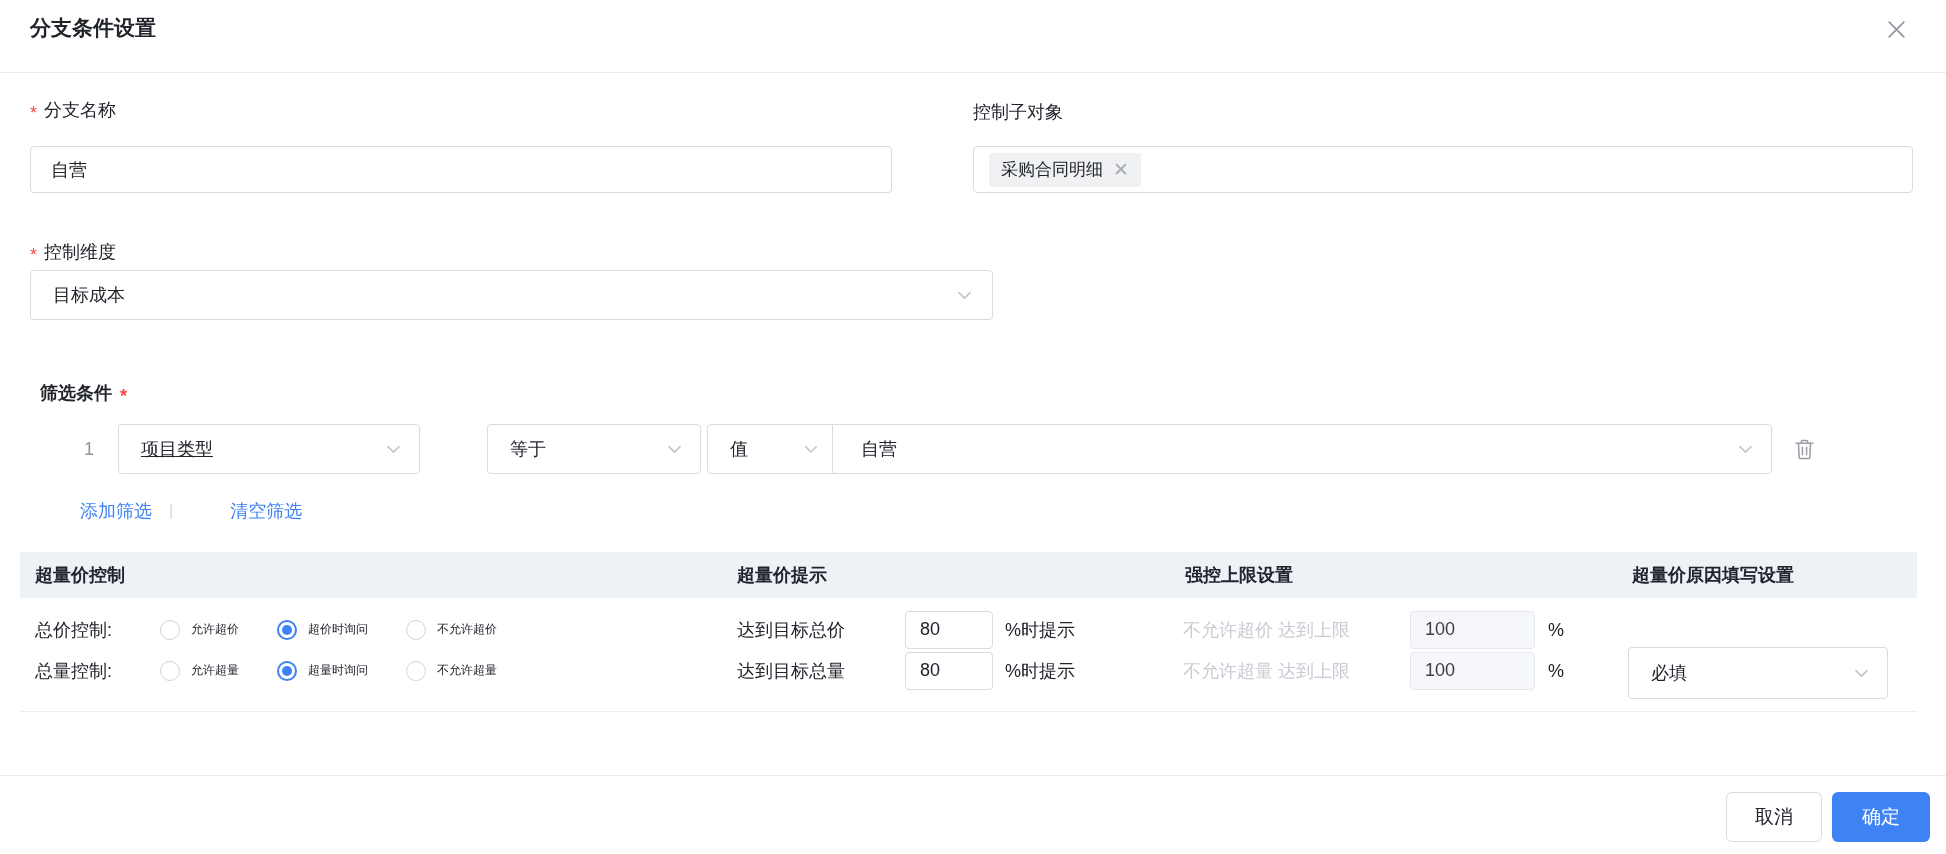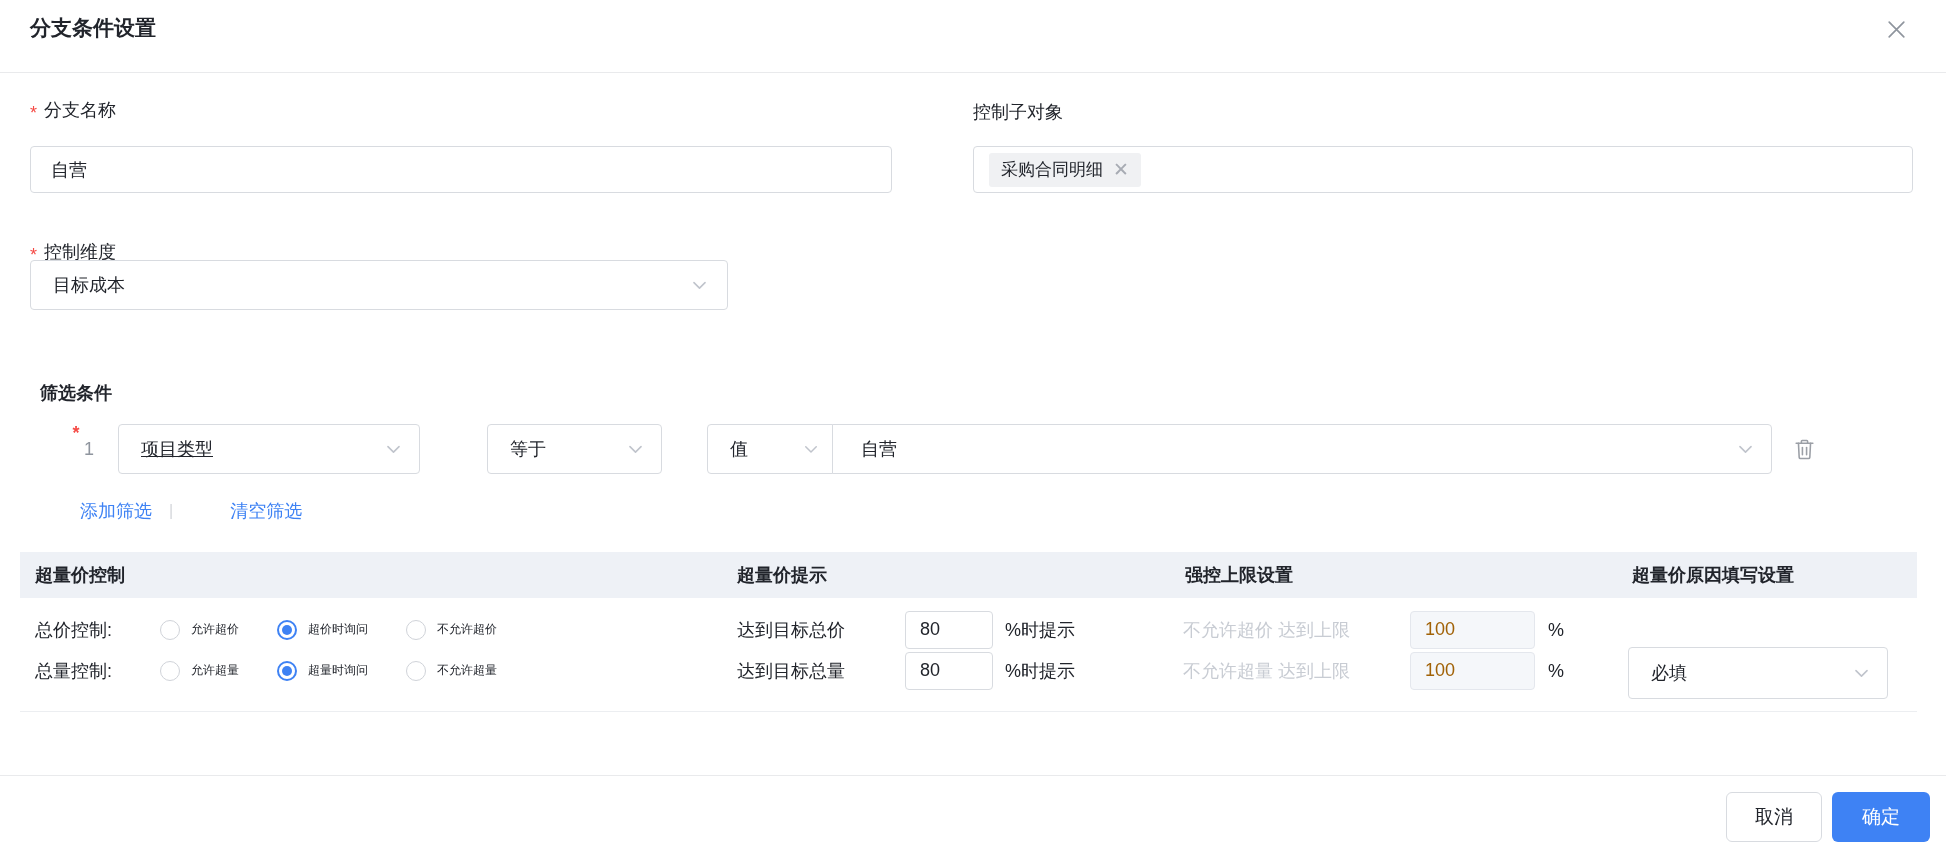--- a/index.html
+++ b/index.html
@@ -27,21 +27,21 @@
     color:#21242b; display:flex; align-items:center; padding:0 22px; cursor:pointer; white-space:nowrap; }
   .chev { position:absolute; right:14px; top:50%; transform:translateY(-50%); display:flex; }
 
   .msel { border:1px solid #d8dbe0; border-radius:4px; background:#fff; display:flex;
     align-items:center; padding:0 8px; }
   .tag { display:inline-flex; align-items:center; gap:10px; background:#f0f1f3; border-radius:3px;
     height:34px; padding:0 12px; font-size:17px; margin-left:5px; color:#21242b; }
   .tag-x { color:#a7abb3; font-size:19px; line-height:1; cursor:pointer; }
 
   
-  .section-label { font-size:18px; font-weight:700; display:flex; align-items:center; gap:16px;flex-direction:column; }
+  .section-label { font-size:18px; font-weight:700; display:flex; align-items:center; gap:8px; }
   .row-index { font-size:18px; color:#8f959e; }
   .links { display:flex; align-items:center; gap:17px; font-size:18px; }
   .link { color:var(--accent); cursor:pointer; text-decoration:none;margin-left:40px; }
   .link-sep { color:#d4d6da; font-size:16px; }
 
   
   .thead { left:20px; top:552px; width:1897px; height:46px; background:#eef1f6; }
   .th { position:absolute; top:50%; transform:translateY(-50%); font-size:18px; font-weight:700; white-space:nowrap; }
   .trow { position:absolute; left:20px; width:1897px; height:41px; }
   .cell { position:absolute; top:50%; transform:translateY(-50%); font-size:18px; white-space:nowrap; }
@@ -50,21 +50,21 @@
   .radio-item { display:flex; align-items:center; gap:11px; margin-right:38px; cursor:pointer;
     font-size:12px; white-space:nowrap; }
   .radio { width:20px; height:20px; border-radius:50%; border:1px solid #d0d3d9; background:#fff;
     position:relative; flex:none; }
   .radio.checked { border:2px solid var(--accent); }
   .radio.checked::after { content:""; position:absolute; left:50%; top:50%;
     transform:translate(-50%,-50%); width:10px; height:10px; border-radius:50%; background:var(--accent); }
   .num-input { position:absolute; top:50%; transform:translateY(-50%); height:38px;
     border:1px solid #d8dbe0; border-radius:4px; font-size:18px; padding:0 14px;
     color:#21242b; font-family:inherit; background:#fff; }
-  .num-input:disabled { background:#f5f7fa; border-color:#e4e7ed; color:#a16207; }
+  .num-input:disabled { background:#f5f7fa; border-color:#e4e7ed; color:#404040; }
   .dis-text { color:#c8ccd3; }
   .tbl-bottom { left:20px; top:711px; width:1897px; background:#eceef1; }
 
   
   .hr-footer { left:0; top:775px; width:1946px; }
   .btn { position:absolute; height:50px; border-radius:6px; font-size:19px; font-family:inherit;
     cursor:pointer; display:flex; align-items:center; justify-content:center; }
   .btn-cancel { left:1726px; top:792px; width:96px; background:#fff; border:1px solid #d8dbe0; color:#21242b; }
   .btn-primary { left:1832px; top:792px; width:98px; background:var(--accent); border:none; color:#fff; }
 </style>
@@ -96,21 +96,21 @@
     <span class="tag">
       <span>采购合同明细</span>
       <span class="tag-x">✕</span>
     </span>
   </div>
 
   <div class="abs f-label" style="left:30px; top:240px;">
     <span class="star">*</span>
     <span>控制维度</span>
   </div>
-  <div class="abs select" style="left:30px; top:260px; width:698px; height:50px;font-family:Liberation Serif, serif;">
+  <div class="abs select" style="left:30px; top:270px; width:963px; height:50px;font-family:Liberation Serif, serif;">
     <span>目标成本</span>
     <span class="chev" style="right:18px;">
       <svg width="19" height="19" viewBox="0 0 24 24">
           <path d="M5 9 L12 16 L19 9" stroke="#c0c4cc" stroke-width="2" fill="none" stroke-linecap="round" stroke-linejoin="round"></path>
         </svg>
     </span>
   </div>
 
   <div class="abs section-label" style="left:40px; top:381px;">
     <span>筛选条件</span>
@@ -121,21 +121,21 @@
 
   <div class="abs select" style="left:118px; top:424px; width:302px; height:50px;text-decoration:underline;">
     <span>项目类型</span>
     <span class="chev" style="right:16px;">
       <svg width="19" height="19" viewBox="0 0 24 24">
           <path d="M5 9 L12 16 L19 9" stroke="#c0c4cc" stroke-width="2" fill="none" stroke-linecap="round" stroke-linejoin="round"></path>
         </svg>
     </span>
   </div>
 
-  <div class="abs select" style="left:487px; top:424px; width:175px; height:50px;">
+  <div class="abs select" style="left:487px; top:424px; width:214px; height:50px;">
     <span>等于</span>
     <span class="chev" style="right:16px;">
       <svg width="19" height="19" viewBox="0 0 24 24">
           <path d="M5 9 L12 16 L19 9" stroke="#c0c4cc" stroke-width="2" fill="none" stroke-linecap="round" stroke-linejoin="round"></path>
         </svg>
     </span>
   </div>
 
   <div class="abs select" style="left:707px; top:424px; width:126px; height:50px; border-radius:4px 0 0 4px;">
     <span>值</span>

